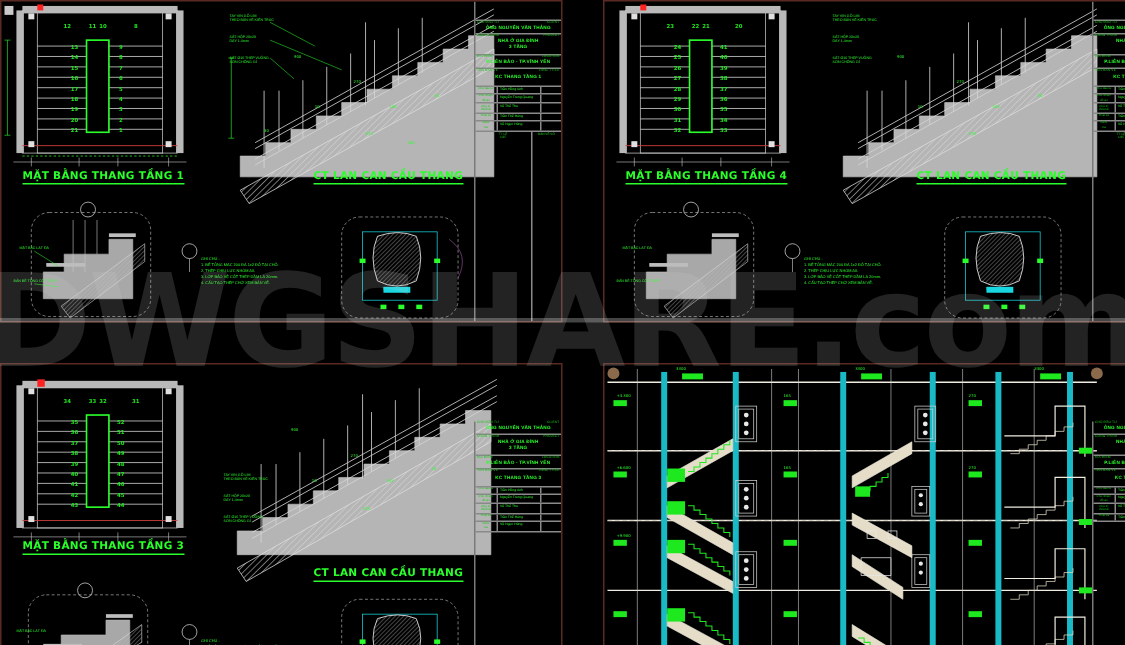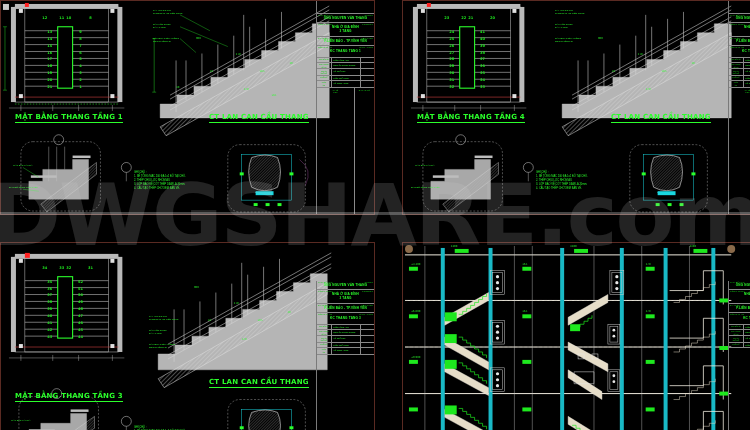--- a/index.html
+++ b/index.html
@@ -718,21 +718,21 @@
         </g>
         <rect x="242" y="168" width="50" height="42" fill="none" stroke="#19d7e0" stroke-width=".5"></rect>
         <path d="M252 171 q14 -5 26 0 q6 13 0 27 q-13 6 -26 0 q-6 -14 0 -27 Z" fill="url(#hatchD)" stroke="#e0e0e0" stroke-width=".6"></path>
         <g fill="#2bff2b">
           <rect x="240" y="185" width="4" height="3"></rect>
             <rect x="290" y="185" width="4" height="3"></rect>
         </g>
       </svg>
     </div>
 
-    <div class="caption" style="left:14px; top:149px;">MẶT BẰNG THANG TẦNG 3</div>
+    <div class="caption" style="left:14px; top:117px;">MẶT BẰNG THANG TẦNG 3</div>
     <div class="caption" style="left:208px; top:135px;">CT LAN CAN CẦU THANG</div>
 
     <div class="leadtext" style="left:148px; top:72px;">
       <div style="white-space:pre-line">TAY VỊN GỖ LIM
 THEO BẢN VẼ KIẾN TRÚC</div>
     </div>
     <div class="leadtext" style="left:148px; top:86px;">
       <div style="white-space:pre-line">SẮT HỘP 20x20
 DÀY 1.4mm</div>
     </div>

